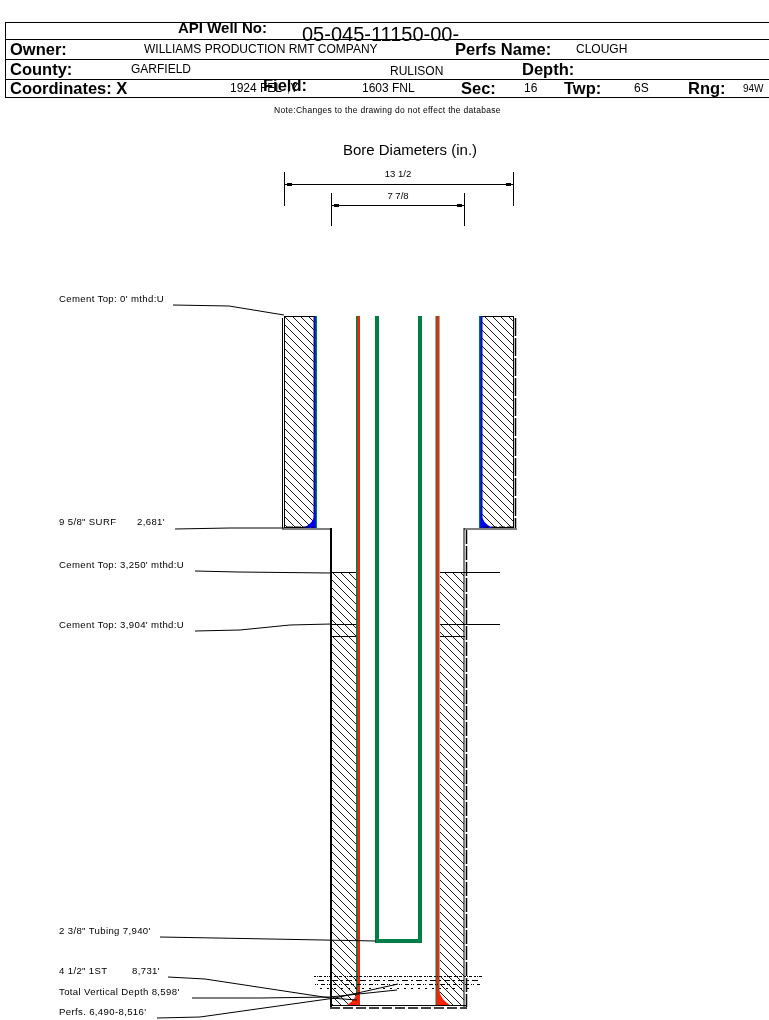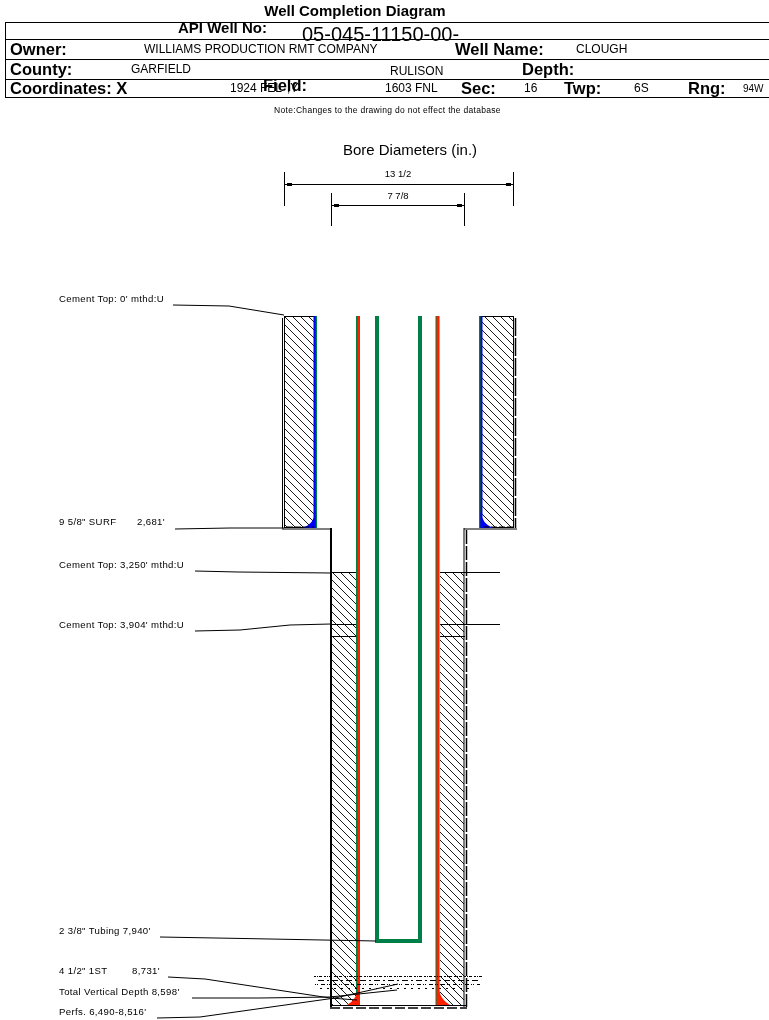--- a/index.html
+++ b/index.html
@@ -17,46 +17,45 @@
   svg text { font-family: "Liberation Sans", sans-serif; }
   .ann { font-size: 9.6px; letter-spacing: 0.35px; fill: #000; }
   .dimtxt { font-size: 9.5px; fill: #000; }
   .boretitle { font-size: 15px; fill: #000; }
 </style>
 </head>
 <body>
 
 <div id="page">
 
-  <div class="abs title">Well Completion Diagram</div>
 
   <div class="hbox"></div>
   <div class="hline" style="top:39px"></div>
   <div class="hline" style="top:59px"></div>
   <div class="hline" style="top:79px"></div>
 
   <span class="abs lbl-api" style="left:178px;top:20px;">API Well No:</span>
   <span class="abs val-api" style="left:302px;top:24px;">05-045-11150-00-</span>
 
   <span class="abs lbl" style="left:10px;top:41px;">Owner:</span>
   <span class="abs val" style="left:120px;top:43px;margin-left:24px;">WILLIAMS PRODUCTION RMT COMPANY</span>
-  <span class="abs lbl" style="left:455px;top:41px;">Well Name:</span>
+  <span class="abs lbl" style="left:455px;top:41px;">Perfs Name:</span>
   <span class="abs val" style="left:576px;top:43px;">CLOUGH</span>
 
   <span class="abs lbl" style="left:10px;top:61px;">County:</span>
   <span class="abs val" style="left:131px;top:63px;">GARFIELD</span>
   <span class="abs lbl" style="left:263px;top:61px;margin-top:16px;">Field:</span>
   <span class="abs val" style="left:390px;top:65px;">RULISON</span>
   <span class="abs lbl" style="left:522px;top:61px;">Depth:</span>
   <span class="abs val" style="left:570px;top:63px;"></span>
 
   <span class="abs lbl" style="left:10px;top:80px;">Coordinates: X</span>
   <span class="abs val" style="left:183px;top:82px;margin-left:47px;">1924 FEL</span>
   <span class="abs val" style="left:287px;top:82px;">;Y</span>
-  <span class="abs val" style="left:362px;top:82px;margin-left:23px;">1603 FNL</span>
+  <span class="abs val" style="left:362px;top:82px;">1603 FNL</span>
   <span class="abs lbl" style="left:461px;top:80px;">Sec:</span>
   <span class="abs val" style="left:524px;top:82px;">16</span>
   <span class="abs lbl" style="left:564px;top:80px;">Twp:</span>
   <span class="abs val" style="left:634px;top:82px;">6S</span>
   <span class="abs lbl" style="left:688px;top:80px;">Rng:</span>
   <span class="abs val-sm" style="left:743px;top:84px;">94W</span>
 
   <div class="abs note">Note:Changes to the drawing do not effect the database</div>
 
   <svg width="769" height="1020" style="position:absolute;left:0;top:0;">

